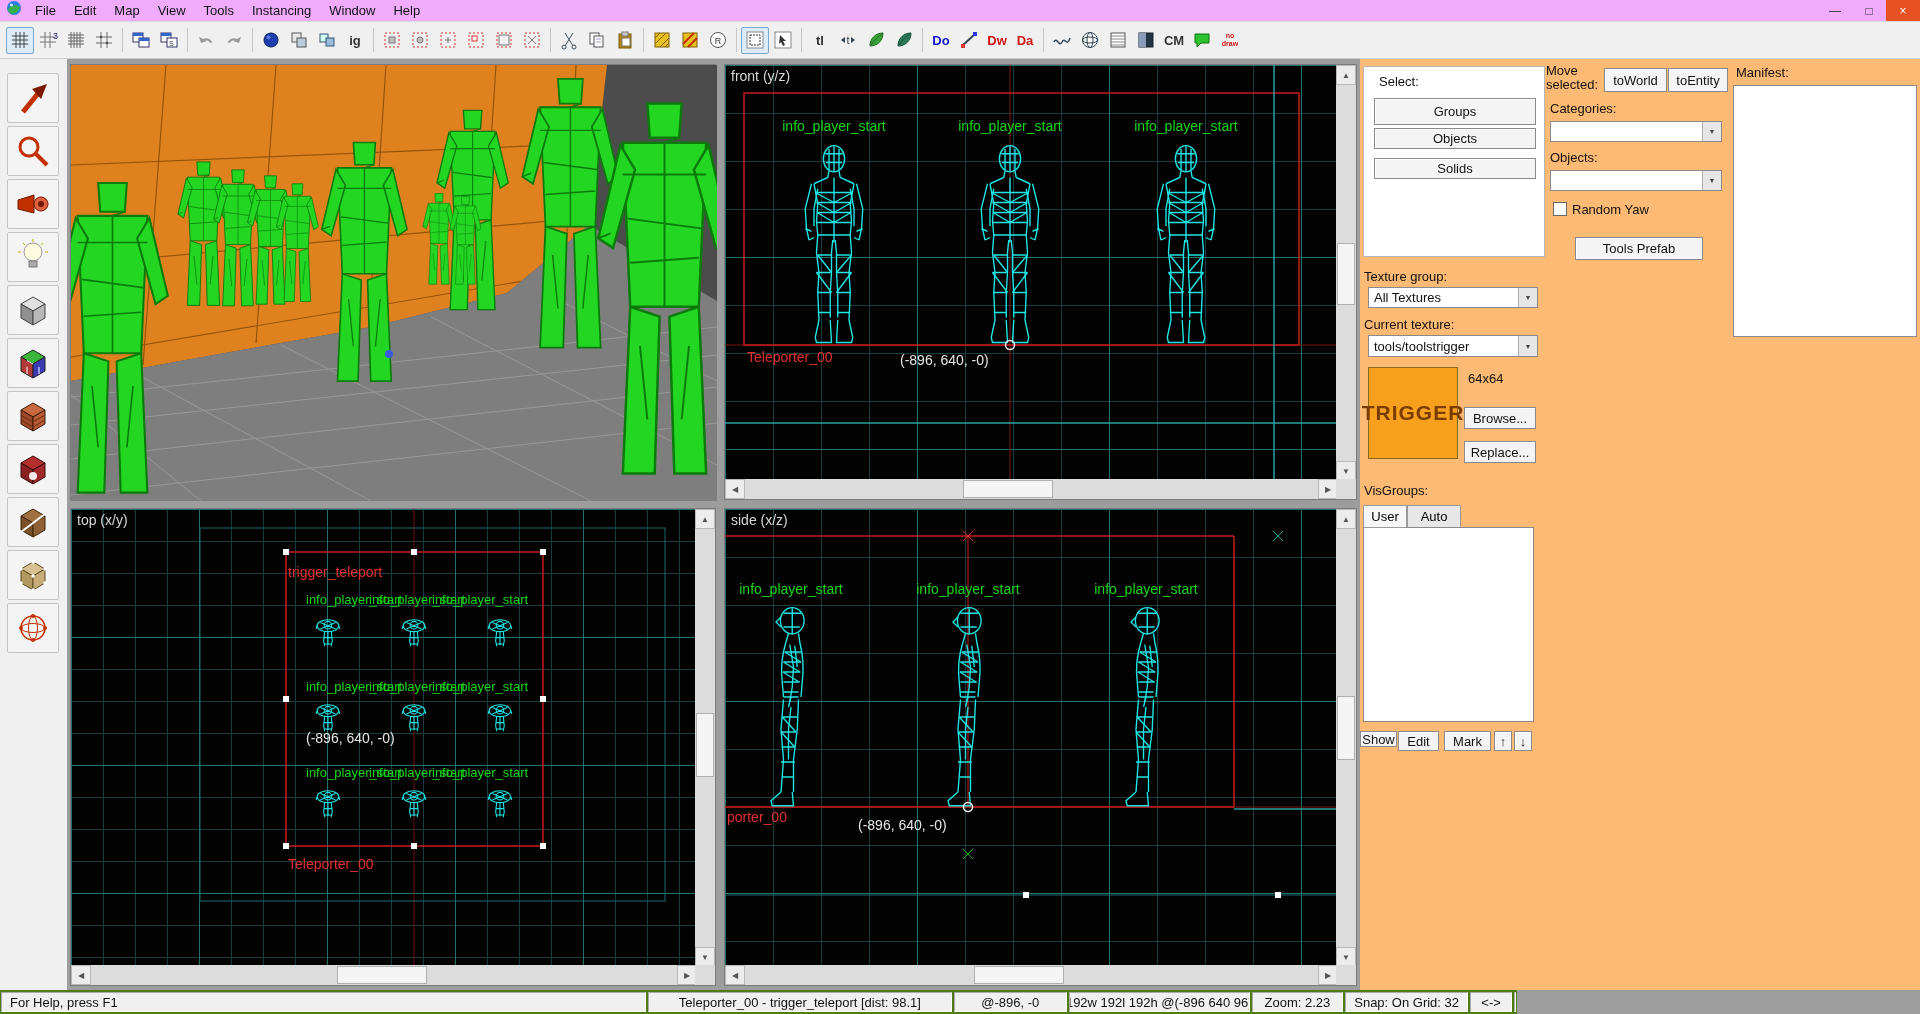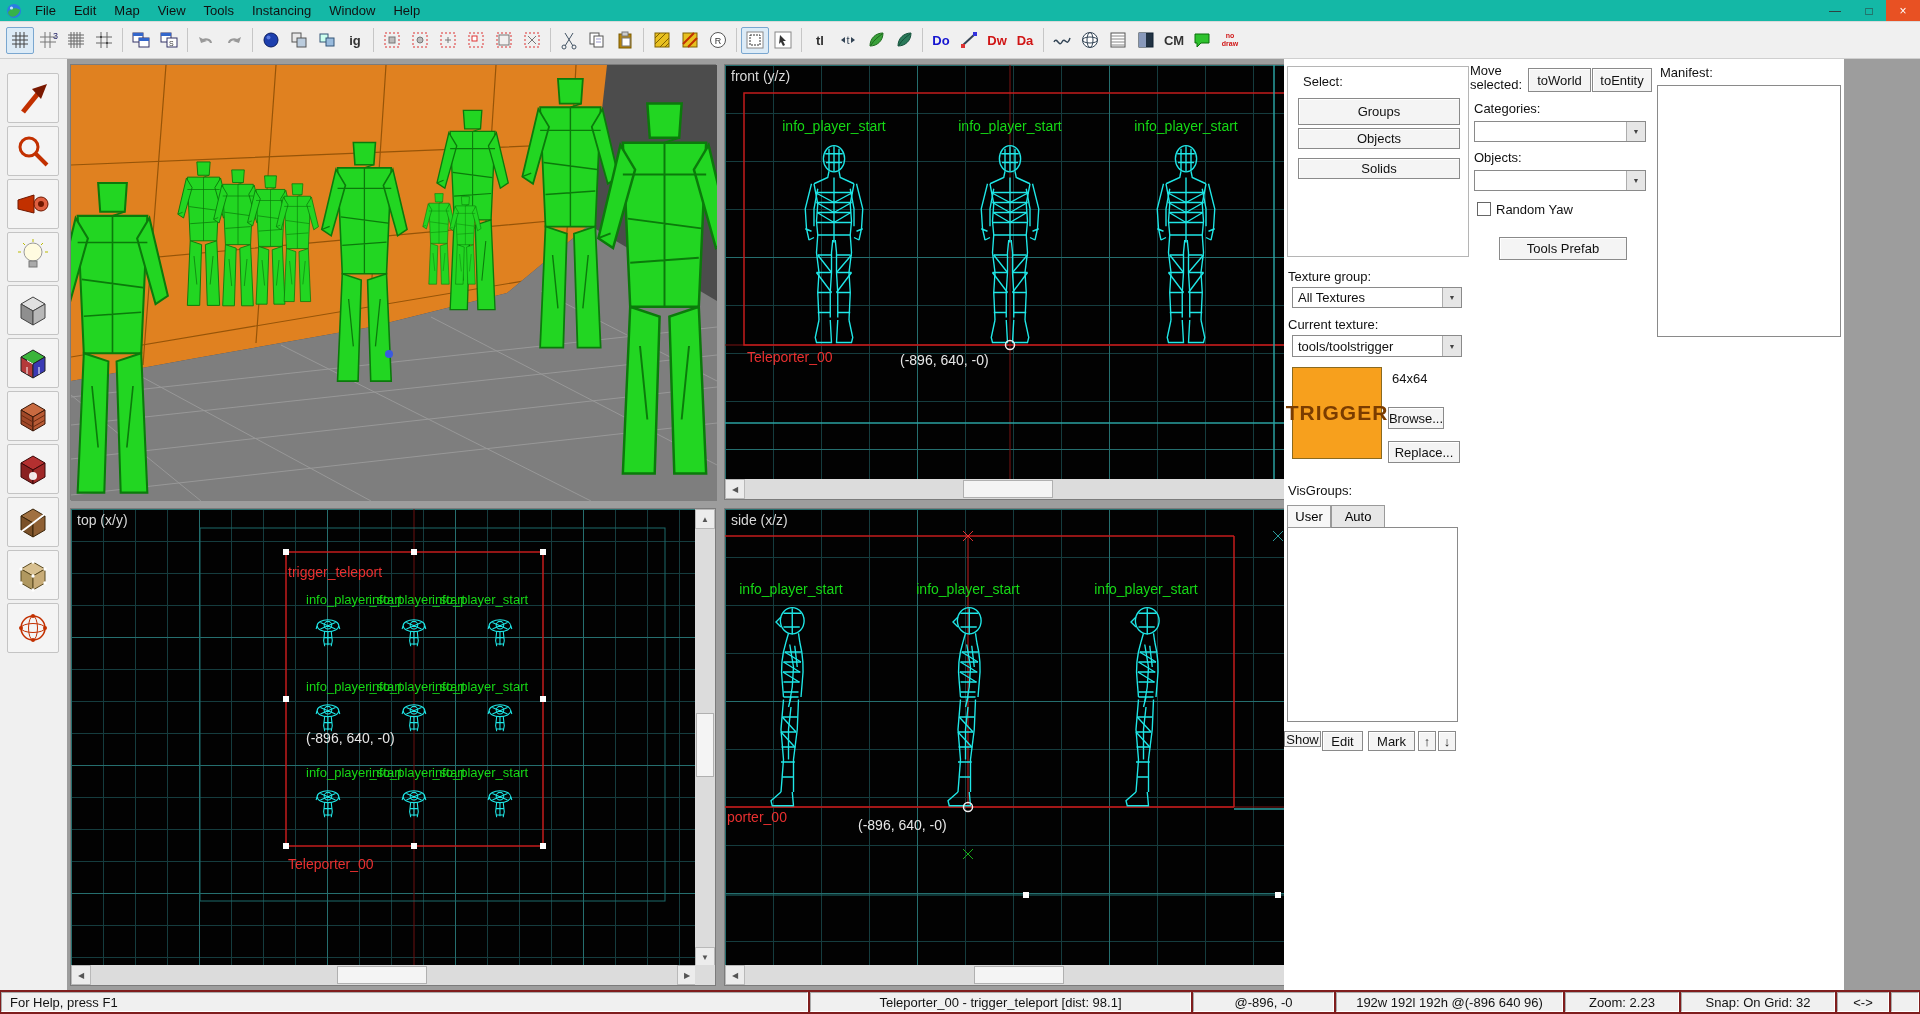--- a/index.html
+++ b/index.html
@@ -1,20 +1,20 @@
 <!DOCTYPE html>
 <html><head>
 <meta charset="utf-8">
 <style>
 *{margin:0;padding:0;box-sizing:border-box}
 body{font-family:"Liberation Sans",sans-serif;background:#777}
 #app{position:relative;width:1920px;height:1014px;background:#9d9d9d;overflow:hidden}
 
 
-#menubar{position:absolute;left:0;top:0;width:1920px;height:22px;background:#14b8a6;display:flex;align-items:center;font-size:13px;border-bottom:1px solid #dadada;z-index:30}
+#menubar{position:absolute;left:0;top:0;width:1920px;height:22px;background:#f0abfc;display:flex;font-size:13px;border-bottom:1px solid #dadada;z-index:30}
 .menu-item{padding:0 9px;height:100%;display:flex;align-items:center;color:#111;cursor:default}
 #appicon{width:16px;height:16px;margin:0 4px 0 6px}
 #winctl{margin-left:auto;display:flex;height:100%}
 .wbtn{width:34px;display:flex;align-items:center;justify-content:center;font-size:12px;color:#333}
 .wbtn.close{background:#e85123;color:#fff}
 
 
 #toolbar{position:absolute;left:0;top:22px;width:1920px;height:37px;background:#f0f0f0;border-bottom:1px solid #cfcfcf;display:flex;align-items:center;padding-left:6px;z-index:30}
 .ti{width:28px;height:27px;display:flex;align-items:center;justify-content:center;border:1px solid transparent;border-radius:2px;flex:none}
 .ti.pressed{background:#dcebf7;border-color:#7aa7d0}
@@ -54,34 +54,34 @@
 .sb{background:#ececec;border:1px solid #b9b9b9;color:#555;display:flex;align-items:center;justify-content:center;font-size:8px;flex:none}
 .vscroll .sb{height:20px}
 .hscroll .sb{width:20px}
 .track{flex:1;position:relative}
 .thumb{position:absolute;background:#f4f4f4;border:1px solid #b0b0b0}
 .vscroll .thumb{left:1px;right:1px}
 .hscroll .thumb{top:1px;bottom:1px}
 .scorner{position:absolute;width:20px;height:20px;background:#dcdcdc}
 
 
-#rightpanel{position:absolute;left:1284px;top:59px;width:560px;height:931px;background:#ffffff;font-size:13px;z-index:20}
+#rightpanel{position:absolute;left:1360px;top:59px;width:560px;height:931px;background:#fdba74;font-size:13px;z-index:20}
 .whitebox{position:absolute;background:#fff;border:1px solid #b5b5b5}
 .btn{position:absolute;background:#f4f4f4;border:1px solid #8a8a8a;box-shadow:inset 1px 1px 0 #fff;font-size:13px;font-family:inherit;color:#111;display:flex;align-items:center;justify-content:center}
 .combo{position:absolute;background:#fff;border:1px solid #8a8a8a;font-size:13px;display:flex;align-items:center;padding-left:5px;color:#111}
 .combo .arr{position:absolute;right:0;top:0;bottom:0;width:19px;background:#e6e6e6;border-left:1px solid #adadad;display:flex;align-items:center;justify-content:center;font-size:7px;color:#444}
 .listbox{position:absolute;background:#fff;border:1px solid #8a8a8a}
 .plabel{position:absolute;font-size:13px;color:#111;white-space:nowrap}
 .tab{position:absolute;border:1px solid #9a9a9a;background:#e7e7e7;font-size:13px;display:flex;align-items:center;justify-content:center}
 .tab.active{background:#f7f7f7;z-index:2}
 #texpreview{position:absolute;background:#f7a01d;border:1px solid #8a6a20;display:flex;align-items:center;justify-content:center;font-weight:bold;font-size:21px;letter-spacing:1px;color:#7a3c00}
 .checkbox{position:absolute;width:14px;height:14px;background:#fff;border:1px solid #666}
 
 
-#statusbar{position:absolute;left:0;top:990px;width:1920px;height:24px;background:#7f1d1d;display:flex;z-index:30}
+#statusbar{position:absolute;left:0;top:990px;width:1517px;height:24px;background:#4d7c0f;display:flex;z-index:30}
 .seg{height:20px;margin:2px 1px;display:flex;align-items:center;justify-content:center;font-size:13px;color:#111;border:1px solid;border-color:#aaa #fff #fff #aaa;background:#f0f0f0;white-space:nowrap;overflow:hidden}
 .seg.left{justify-content:flex-start;padding-left:8px}
 </style>
 </head>
 <body>
 
 <svg style="position:absolute;width:0;height:0" aria-hidden="true">
 <defs>
 <g id="figfront" fill="none" stroke="#1fe6e6" stroke-width="1.1">
   <ellipse cx="30" cy="11" rx="8.5" ry="10.5"></ellipse>
@@ -697,21 +697,21 @@
       <span>All Textures</span>
       <span class="arr">▼</span>
     </div>
     <div class="plabel" style="left:4px;top:258px">Current texture:</div>
     <div class="combo" style="left:8px;top:276px;width:170px;height:22px">
       <span>tools/toolstrigger</span>
       <span class="arr">▼</span>
     </div>
     <div id="texpreview" style="left:8px;top:308px;width:90px;height:92px">TRIGGER</div>
     <div class="plabel" style="left:108px;top:312px">64x64</div>
-    <div class="btn" style="left:104px;top:348px;width:56px;height:22px">Browse...</div>
+    <div class="btn" style="left:104px;top:348px;width:72px;height:22px">Browse...</div>
     <div class="btn" style="left:104px;top:382px;width:72px;height:22px">Replace...</div>
 
     <div class="plabel" style="left:4px;top:424px">VisGroups:</div>
     <div class="tab active" style="left:3px;top:446px;width:44px;height:23px">User</div>
     <div class="tab" style="left:47px;top:446px;width:54px;height:23px">Auto</div>
     <div class="listbox" style="left:3px;top:468px;width:171px;height:195px"></div>
     <div class="btn" style="left:0px;top:672px;width:37px;height:16px">Show</div>
     <div class="btn" style="left:38px;top:672px;width:41px;height:20px">Edit</div>
     <div class="btn" style="left:84px;top:672px;width:47px;height:20px">Mark</div>
     <div class="btn" style="left:134px;top:672px;width:18px;height:20px">↑</div>

